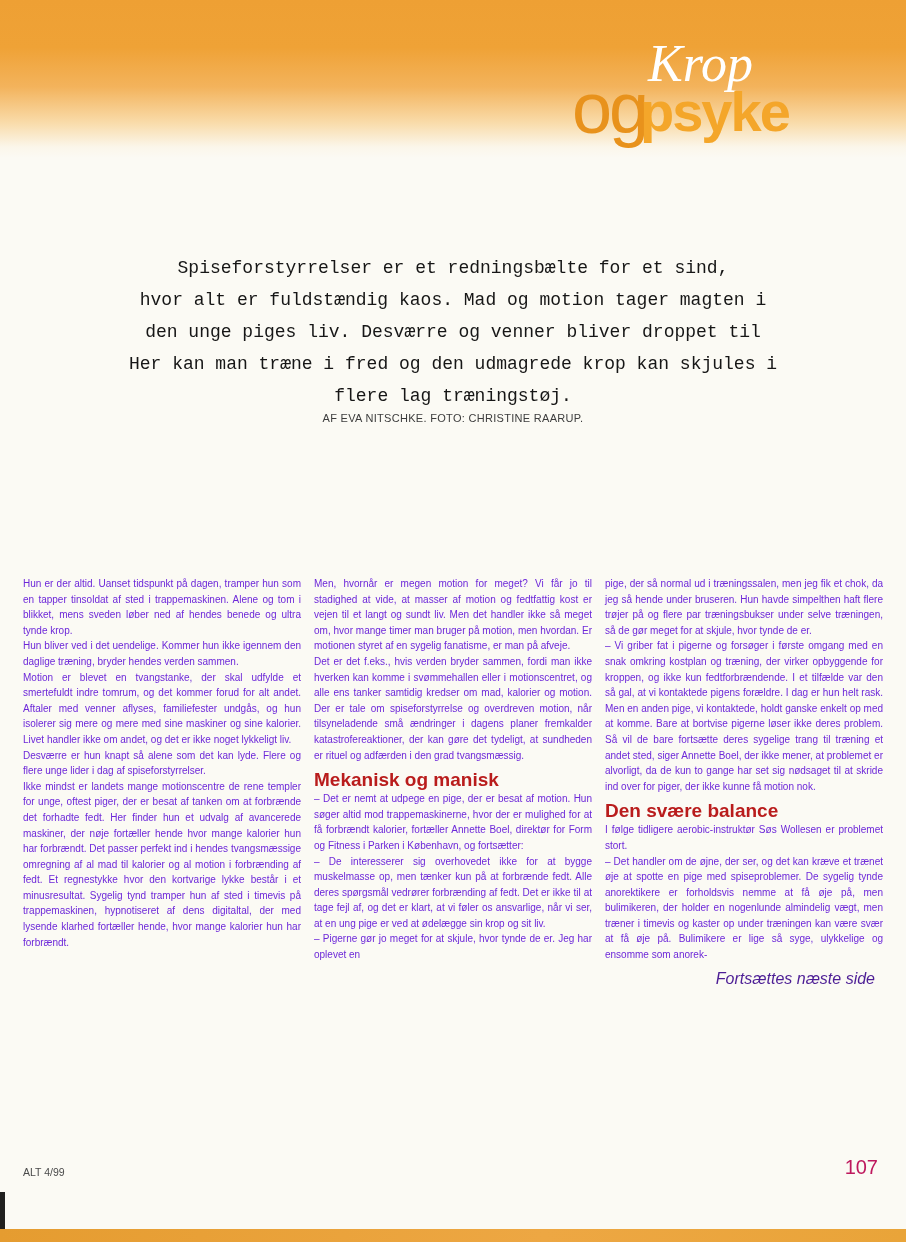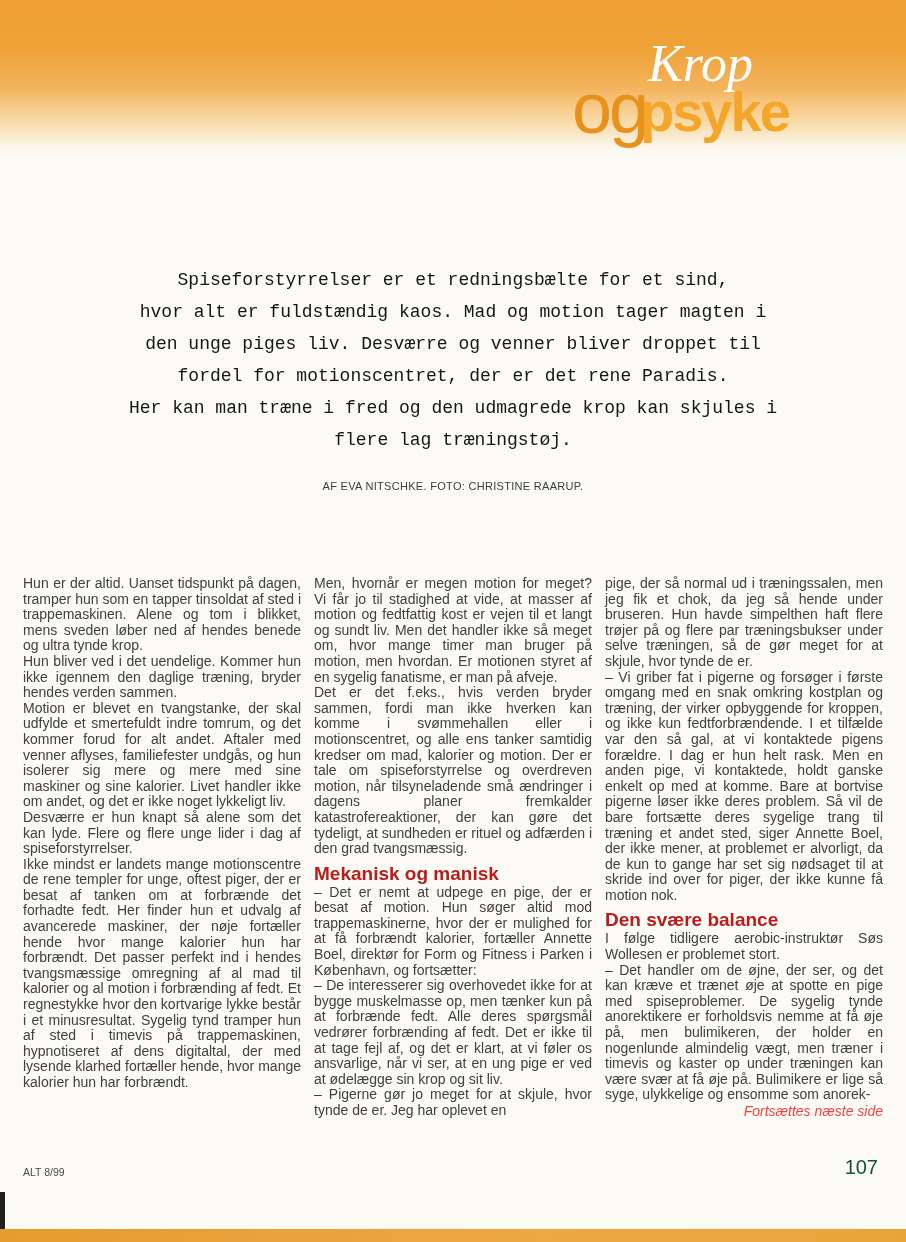--- a/index.html
+++ b/index.html
@@ -23,56 +23,56 @@
     font-weight:normal; font-size:72px; line-height:1; letter-spacing:-3px;
     color:#e8921c;
   }
   .word-psyke {
     position:absolute; left:640px; top:84px;
     font-weight:bold; font-size:56px; line-height:1; letter-spacing:-2px;
     color:#f4a62a;
   }
   
   .intro {
-    margin:12px auto; padding-top:252px; width:760px;
+    margin:0 auto; padding-top:252px; width:760px;
     text-align:center;
     font-family:"Liberation Mono", monospace;
     font-size:18px; line-height:32px; color:#161616;
   }
   .intro-line { white-space:nowrap; }
   .byline {
-    margin-top:24px; text-align:center;
+    text-align:center;
     font-size:11px; letter-spacing:0.3px; color:#3c3c3c;
   }
   
   .columns {
     position:absolute; left:23px; top:576px; width:860px;
     display:flex; gap:13px;
   }
   .col { width:278px; }
   .para {
     margin:0; text-align:justify;
-    font-size:14px; line-height:15.6px; color:#404040;
+    font-size:10px; line-height:15.6px; color:#6d28d9;
   }
   .subhead {
     margin:8px 0 3px 0; font-size:19px; line-height:17px;
     font-weight:bold; color:#b91c1c;
   }
   .cont-note {
-    margin:0; text-align:right; font-style:italic;
-    font-size:14px; line-height:16px; color:#ef4444;
+    margin:8px; text-align:right; font-style:italic;
+    font-size:16px; line-height:16px; color:#4c1d95;
   }
   
   .footer-issue {
     position:absolute; left:23px; top:1166px;
     font-size:10.5px; color:#4a4a4a;
   }
   .page-number {
     position:absolute; right:28px; top:1156px;
-    font-size:20px; color:#14532d;
+    font-size:20px; color:#be185d;
   }
   .bottom-bar {
     position:absolute; left:0; bottom:0; width:906px; height:13px;
     background:linear-gradient(90deg,#e59c30,#eda743 60%,#e9a439);
   }
   .scan-artifact {
     position:absolute; left:0; top:1192px; width:5px; height:42px;
     background:#20201e;
   }
 </style>
@@ -84,21 +84,20 @@
   <div class="masthead">
     <div class="word-krop">Krop</div>
     <div class="word-og">og</div>
     <div class="word-psyke">psyke</div>
   </div>
 
   <div class="intro">
       <div class="intro-line">Spiseforstyrrelser er et redningsbælte for et sind,</div>
       <div class="intro-line">hvor alt er fuldstændig kaos. Mad og motion tager magten i</div>
       <div class="intro-line">den unge piges liv. Desværre og venner bliver droppet til</div>
-      <div class="intro-line">fordel for motionscentret, der er det rene Paradis.</div>
       <div class="intro-line">Her kan man træne i fred og den udmagrede krop kan skjules i</div>
       <div class="intro-line">flere lag træningstøj.</div>
     </div>
 
   <div class="byline">AF EVA NITSCHKE. FOTO: CHRISTINE RAARUP.</div>
 
   <div class="columns">
     <div class="col">
         <p class="para">Hun er der altid. Uanset tidspunkt på dagen, tramper hun som en tapper tinsoldat af sted i trappemaskinen. Alene og tom i blikket, mens sveden løber ned af hendes benede og ultra tynde krop.</p>
         <p class="para">Hun bliver ved i det uendelige. Kommer hun ikke igennem den daglige træning, bryder hendes verden sammen.</p>
@@ -117,19 +116,19 @@
     <div class="col">
         <p class="para">pige, der så normal ud i træningssalen, men jeg fik et chok, da jeg så hende under bruseren. Hun havde simpelthen haft flere trøjer på og flere par træningsbukser under selve træningen, så de gør meget for at skjule, hvor tynde de er.</p>
         <p class="para">– Vi griber fat i pigerne og forsøger i første omgang med en snak omkring kostplan og træning, der virker opbyggende for kroppen, og ikke kun fedtforbrændende. I et tilfælde var den så gal, at vi kontaktede pigens forældre. I dag er hun helt rask. Men en anden pige, vi kontaktede, holdt ganske enkelt op med at komme. Bare at bortvise pigerne løser ikke deres problem. Så vil de bare fortsætte deres sygelige trang til træning et andet sted, siger Annette Boel, der ikke mener, at problemet er alvorligt, da de kun to gange har set sig nødsaget til at skride ind over for piger, der ikke kunne få motion nok.</p>
         <h3 class="subhead">Den svære balance</h3>
         <p class="para">I følge tidligere aerobic-instruktør Søs Wollesen er problemet stort.</p>
         <p class="para">– Det handler om de øjne, der ser, og det kan kræve et trænet øje at spotte en pige med spiseproblemer. De sygelig tynde anorektikere er forholdsvis nemme at få øje på, men bulimikeren, der holder en nogenlunde almindelig vægt, men træner i timevis og kaster op under træningen kan være svær at få øje på. Bulimikere er lige så syge, ulykkelige og ensomme som anorek-</p>
         <p class="cont-note">Fortsættes næste side</p>
       </div>
   </div>
 
-  <div class="footer-issue">ALT 8/99</div>
+  <div class="footer-issue">ALT 4/99</div>
   <div class="page-number">107</div>
 
   <div class="scan-artifact"></div>
   <div class="bottom-bar"></div>
 
 </div>
 
 </body></html>

